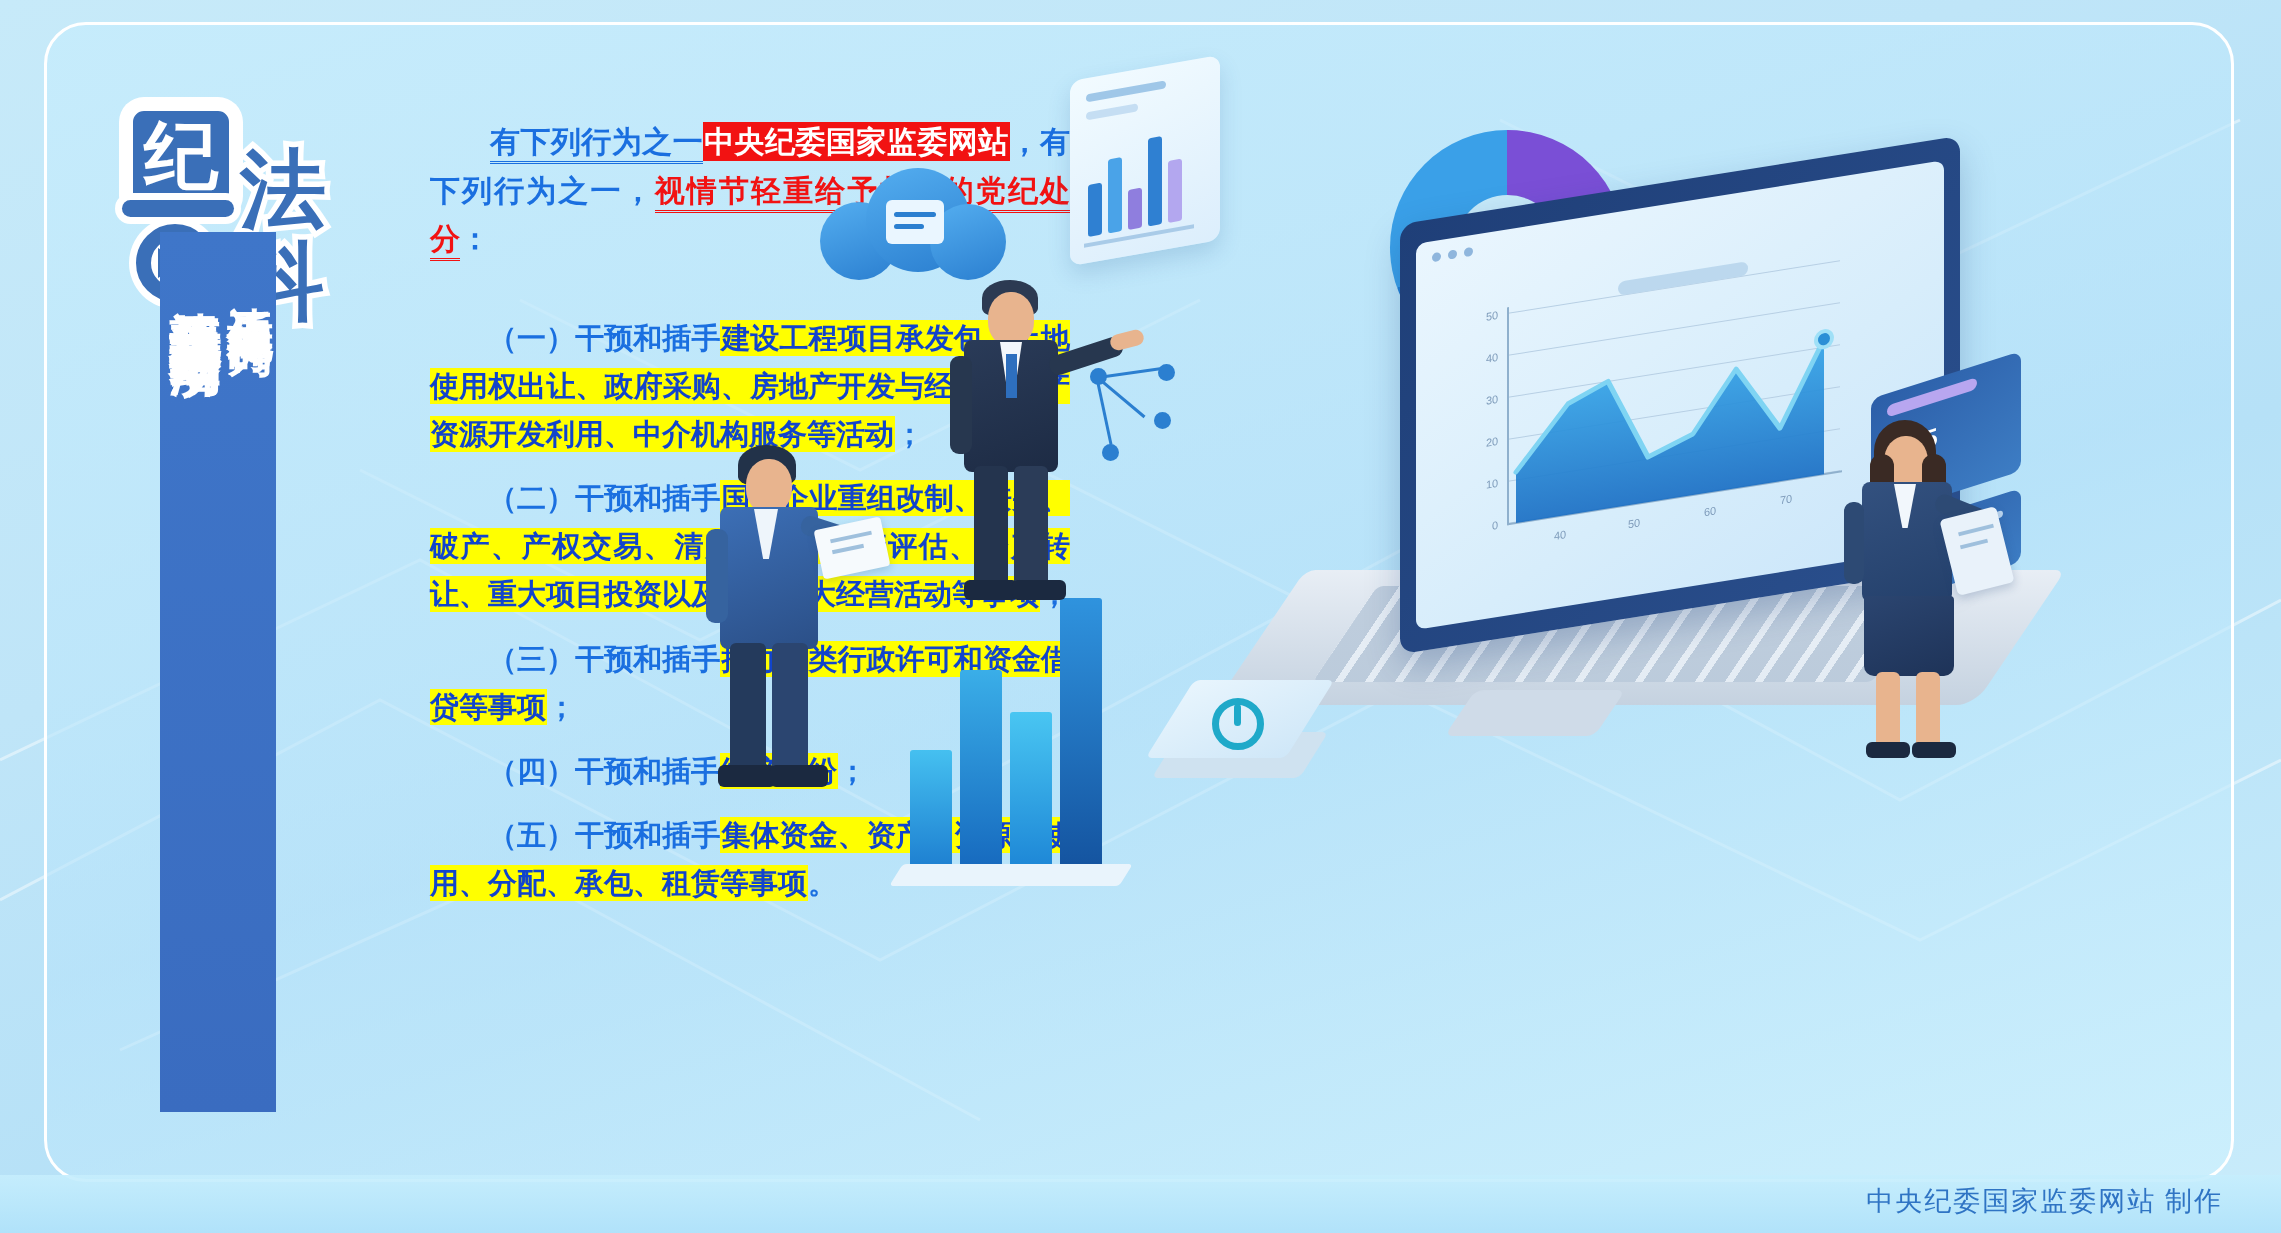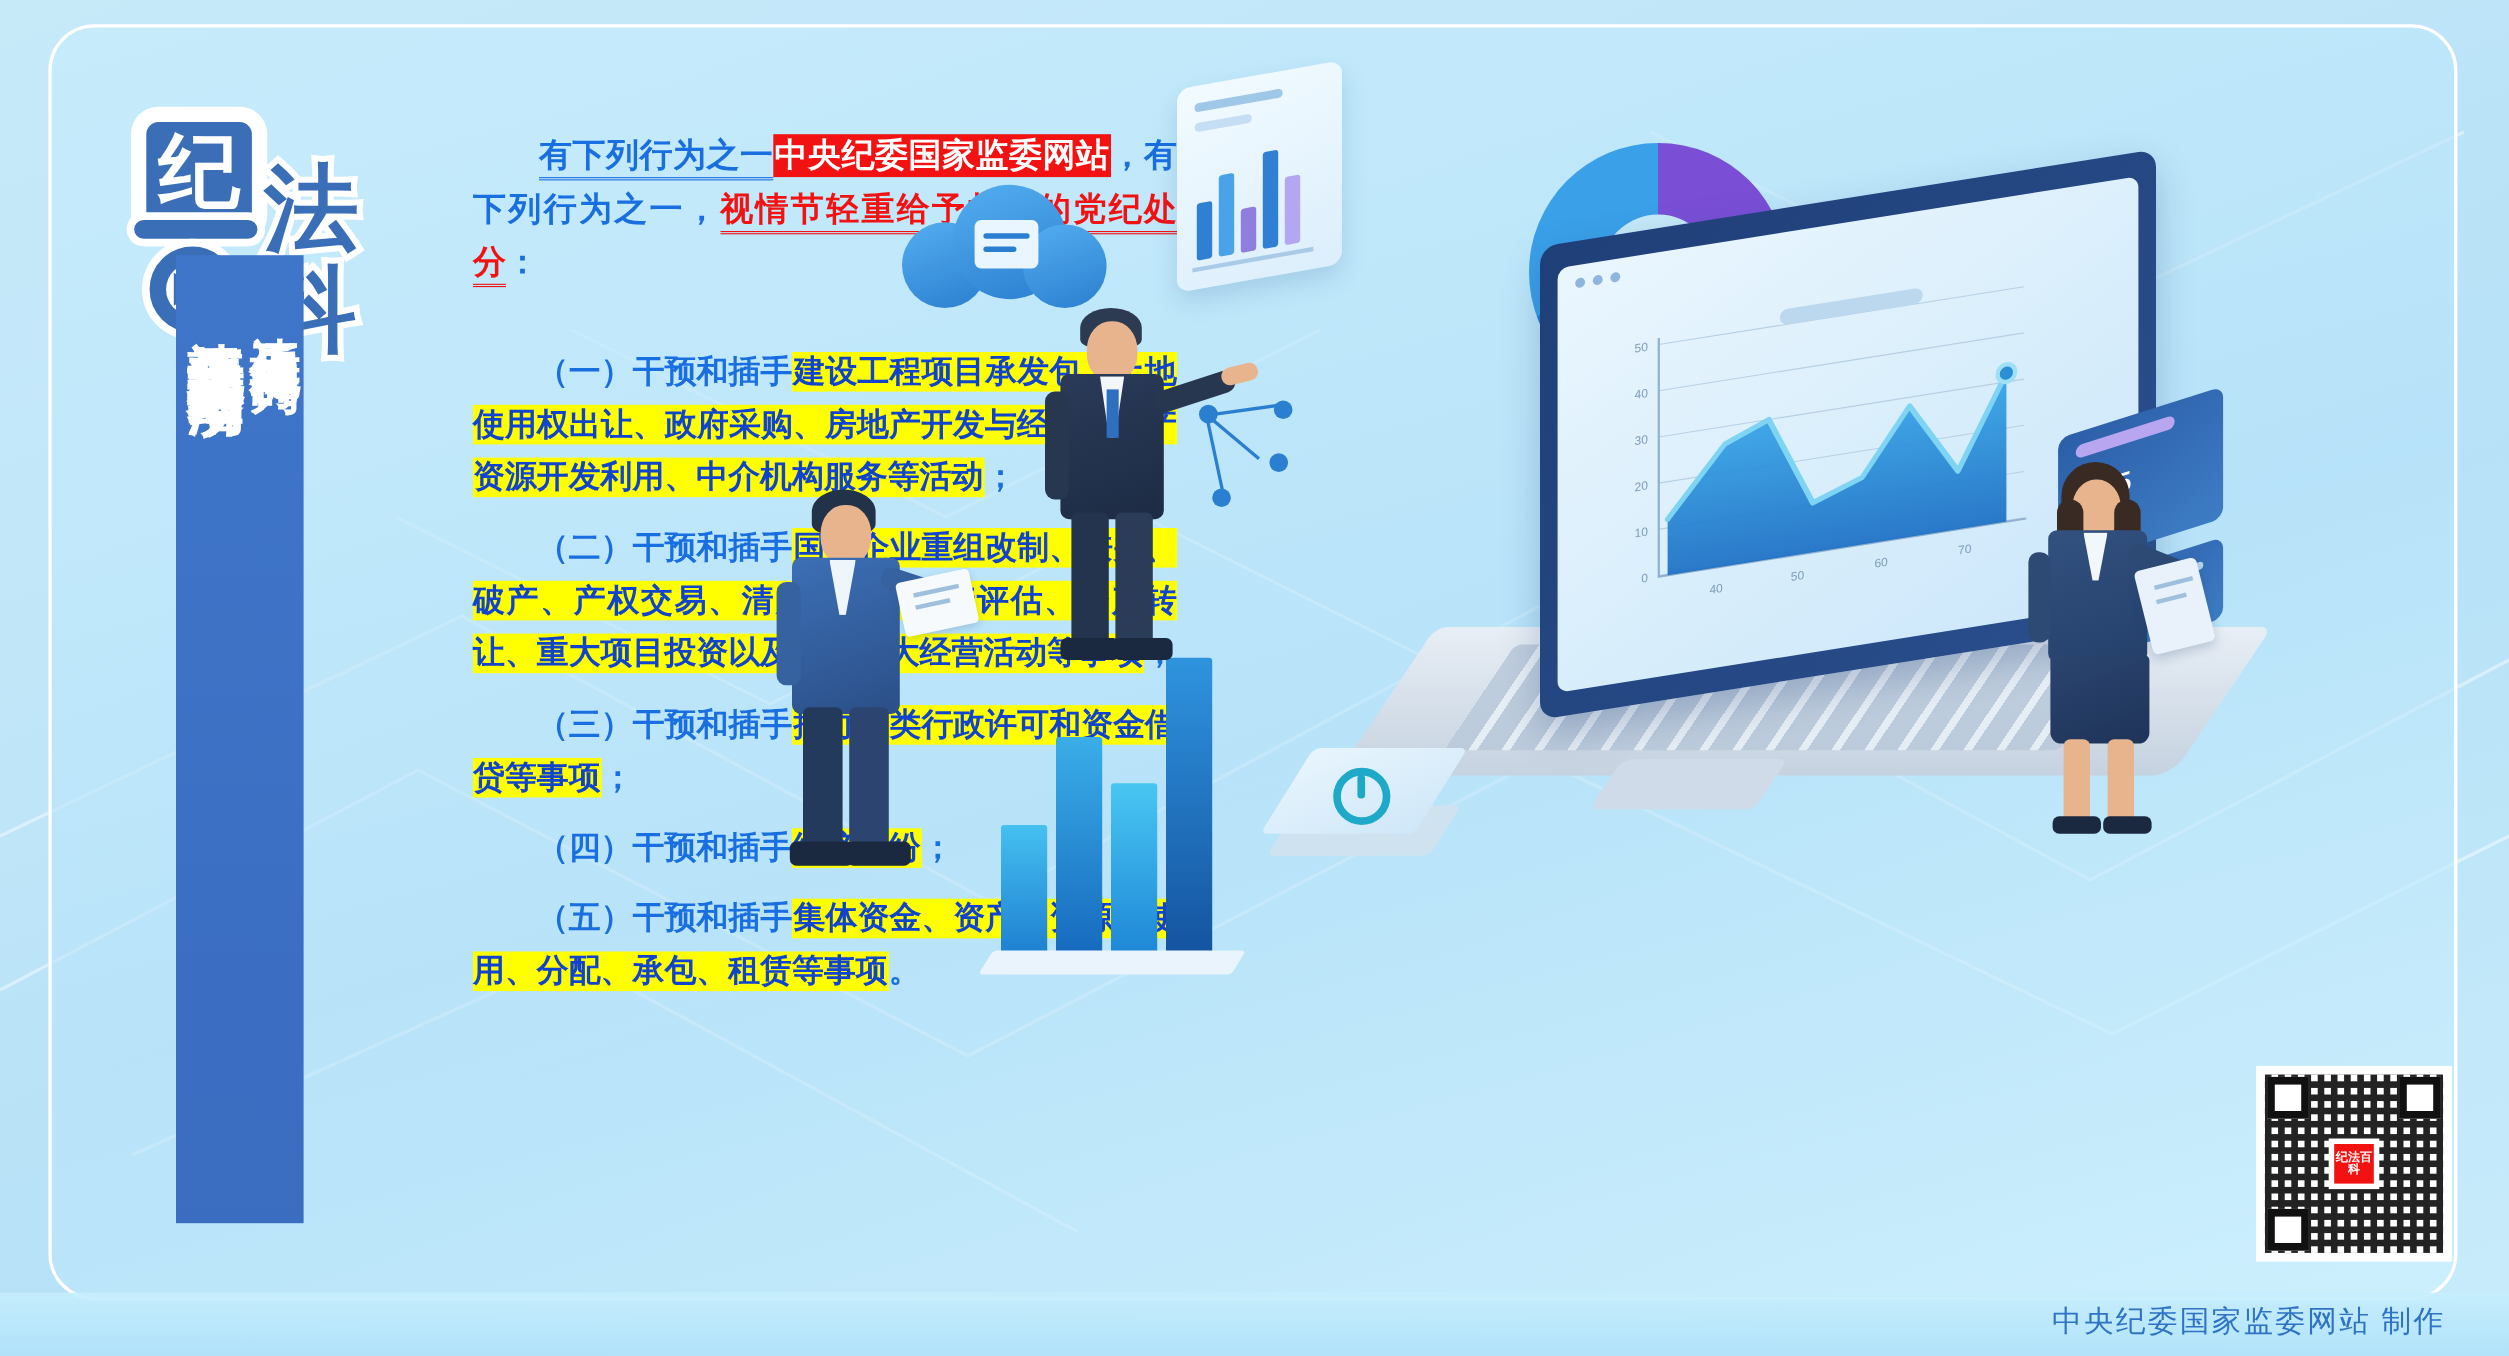--- a/index.html
+++ b/index.html
@@ -15,21 +15,21 @@
   .bgdeco{position:absolute;inset:0;pointer-events:none;}
 
   
   .frame{position:absolute;left:44px;top:22px;width:2190px;height:1160px;
     border:3px solid #ffffff;border-radius:42px;box-sizing:border-box;
     background:linear-gradient(165deg,rgba(198,236,252,.85) 0%,rgba(183,227,250,.6) 55%,rgba(205,240,253,.75) 100%);}
 
   
   .bottombar{position:absolute;left:0;bottom:0;width:2281px;height:58px;
     background:linear-gradient(180deg,rgba(198,238,253,.9),rgba(176,226,250,.95));}
-  .credit{position:absolute;right:58px;bottom:14px;color:#2f74c4;font-size:27px;letter-spacing:2px;}
+  .credit{position:absolute;right:58px;bottom:14px;color:#2f74c4;font-size:27px;letter-spacing:2px;font-family:Liberation Serif, serif;}
 
   
   .logo{position:absolute;left:120px;top:106px;width:230px;height:180px;}
   .logo .lg-ji{position:absolute;left:8px;top:0;width:96px;height:96px;
     border:5px solid #ffffff;border-radius:16px;background:#3a6fb8;
     box-shadow:0 0 0 9px #ffffff;}
   .lg-ji span{position:absolute;left:50%;top:50%;transform:translate(-50%,-52%);
     font-size:74px;color:#ffffff;font-weight:bold;}
   .lg-bai{position:absolute;left:0px;top:92px;width:118px;height:104px;}
   .lg-bai-bar{position:absolute;left:2px;top:2px;width:112px;height:17px;border-radius:9px;
@@ -368,26 +368,17 @@
       <div style="position:absolute;left:130px;top:122px;width:28px;height:4px;background:#9fc0dd;transform:rotate(-14deg);"></div>
       <div style="position:absolute;left:34px;top:176px;width:90px;height:80px;background:linear-gradient(160deg,#2b4570,#1e3358);border-radius:4px 4px 10px 10px;"></div>
       <div class="leg" style="left:46px;top:252px;width:24px;height:76px;background:#e8b48e;"></div>
       <div class="leg" style="left:86px;top:252px;width:24px;height:76px;background:#e8b48e;"></div>
       <div class="shoe" style="left:36px;top:322px;width:44px;height:16px;"></div>
       <div class="shoe" style="left:82px;top:322px;width:44px;height:16px;"></div>
     </div>
 
   </div>
 
-  <div class="qr">
-    <div class="qr-grid"></div>
-    <div class="qr-mark" style="left:10px;top:10px;"></div>
-    <div class="qr-mark" style="right:10px;top:10px;"></div>
-    <div class="qr-mark" style="left:10px;bottom:10px;"></div>
-    <div class="qr-center">
-      <div class="qr-logo">纪法百科</div>
-    </div>
-  </div>
 
   <div class="bottombar"></div>
   <div class="credit">中央纪委国家监委网站  制作</div>
 
 </div>
 
 </body></html>

